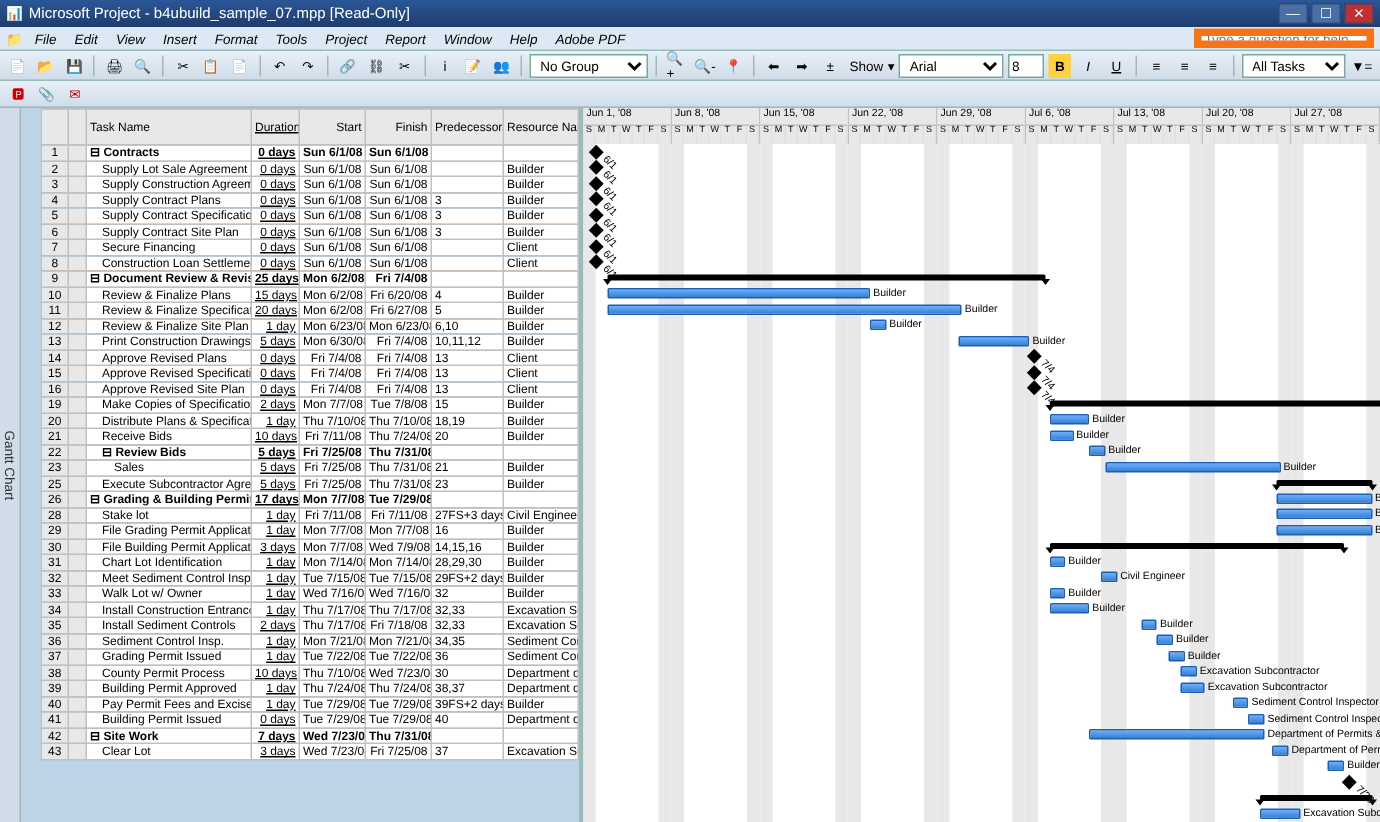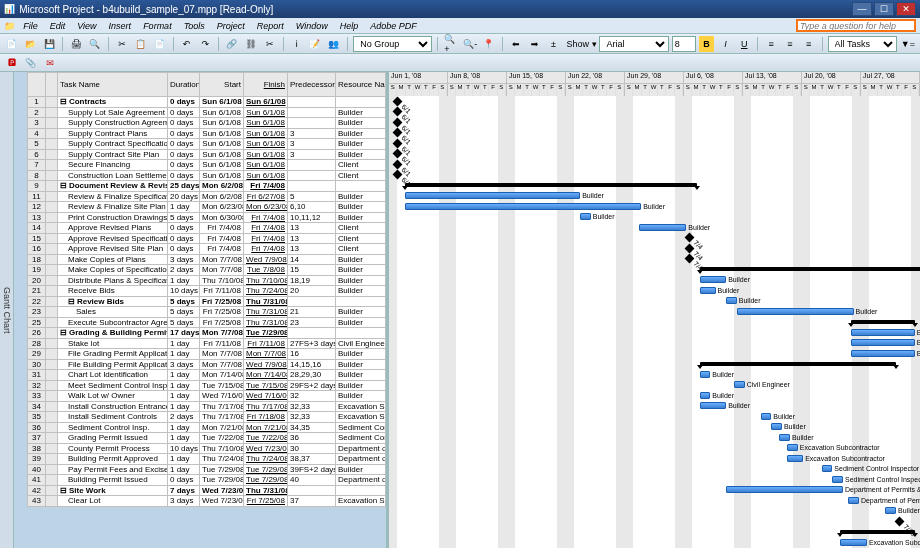--- a/index.html
+++ b/index.html
@@ -6,41 +6,41 @@
 body { background: #bcd4e6; width: 920px; height: 548px; overflow: hidden; position: relative; }
 .titlebar { height: 18px; background: linear-gradient(#2b5797, #1e3c6e); display: flex; align-items: center; padding: 0 4px; color: #fff; justify-content: space-between; }
 .titlebar-left { display: flex; align-items: center; gap: 4px; }
 .titlebar-title { font-size: 10px; }
 .win-controls { display: flex; gap: 2px; }
 .win-btn { width: 20px; height: 14px; background: #4a6fa5; border: 1px solid #2a4a7a; display: flex; align-items: center; justify-content: center; font-size: 9px; cursor: pointer; }
 .win-btn.close { background: #c13030; }
 .menubar { height: 16px; background: #dce8f4; display: flex; align-items: center; padding: 0 4px; gap: 2px; border-bottom: 1px solid #9bb; }
 .menu-item { padding: 1px 6px; cursor: pointer; font-style: italic; }
 .helpbox { margin-left: auto; }
-.helpbox input { width: 120px; height: 13px; font-size: 9px; padding: 0 2px; border: 2px solid #f97316; font-style: italic; }
+.helpbox input { width: 120px; height: 13px; font-size: 9px; padding: 0 2px; border: 5px solid #f97316; }
 .toolbar { height: 20px; background: linear-gradient(#e8f0f8, #d0dce8); border-bottom: 1px solid #9bb; display: flex; align-items: center; padding: 0 4px; gap: 3px; }
 .tb-btn { width: 16px; height: 16px; display: flex; align-items: center; justify-content: center; cursor: pointer; border: 1px solid transparent; }
 .tb-sep { width: 1px; height: 14px; background: #9bb; margin: 0 2px; }
 .tb-select { height: 16px; font-size: 9px; border: 1px solid #7a9; background: #fff; padding: 0 2px; }
 .tb-input { height: 16px; font-size: 9px; border: 1px solid #7a9; background: #fff; padding: 0 2px; width: 40px; }
 .toolbar2 { height: 18px; background: linear-gradient(#e8f0f8, #d0dce8); border-bottom: 1px solid #9bb; display: flex; align-items: center; padding: 0 4px; gap: 3px; }
 .main { display: flex; height: calc(548px - 18px - 16px - 20px - 18px); }
 .sidebar { width: 14px; background: #d0dce8; writing-mode: vertical-rl; text-align: center; font-size: 9px; color: #333; display: flex; align-items: center; justify-content: center; border-right: 1px solid #9bb; }
 .grid-area { flex: 1; display: flex; overflow: hidden; padding-left: 13px; }
 .table-section { width: 362px; overflow: hidden; border-right: 3px solid #9bb; }
 .gantt-section { flex: 1; overflow: hidden; background: #fff; position: relative; }
 table { border-collapse: collapse; width: 100%; table-layout: fixed; }
 th, td { border: 1px solid #c0c0c0; padding: 0 2px; height: 10.5px; font-size: 8px; overflow: hidden; white-space: nowrap; text-overflow: clip; background: #fff; }
 th { background: #e8e8e8; font-weight: normal; text-align: center; height: 24px; }
 .col-id { width: 18px; text-align: center; background: #e8e8e8; }
 .col-ind { width: 12px; background: #e8e8e8; }
 .col-task { width: 110px; text-align: left; }
-.col-dur { width: 32px; text-align: left; }
+.col-dur { width: 32px; text-align: right; text-decoration: underline; }
 .col-start { width: 44px; text-align: right; }
-.col-finish { width: 44px; text-align: right; text-decoration: underline; }
+.col-finish { width: 44px; text-align: right; }
 .col-pred { width: 48px; text-align: left; }
 .col-res { width: 50px; text-align: left; }
 .summary { font-weight: bold; }
 .indent1 { padding-left: 10px !important; }
 .indent2 { padding-left: 18px !important; }
 .gantt-header { height: 24px; display: flex; border-bottom: 1px solid #c0c0c0; }
 .week-col { flex: 1; border-right: 1px solid #c0c0c0; position: relative; }
 .week-label { height: 12px; font-size: 7px; text-align: left; padding-left: 2px; border-bottom: 1px solid #c0c0c0; background: #e8e8e8; }
 .day-row { height: 12px; display: flex; }
 .day-cell { flex: 1; font-size: 6px; text-align: center; border-right: 1px solid #e0e0e0; background: #e8e8e8; }
@@ -244,20 +244,30 @@
               <td class="col-id">9</td>
               <td class="col-ind"></td>
               <td class="col-task summary ">⊟ Document Review &amp; Revision</td>
               <td class="col-dur summary">25 days</td>
               <td class="col-start summary">Mon 6/2/08</td>
               <td class="col-finish summary">Fri 7/4/08</td>
               <td class="col-pred"></td>
               <td class="col-res"></td>
             </tr>
             <tr>
+              <td class="col-id">10</td>
+              <td class="col-ind"></td>
+              <td class="col-task  indent1">Review &amp; Finalize Plans</td>
+              <td class="col-dur ">15 days</td>
+              <td class="col-start ">Mon 6/2/08</td>
+              <td class="col-finish ">Fri 6/20/08</td>
+              <td class="col-pred">4</td>
+              <td class="col-res">Builder</td>
+            </tr>
+            <tr>
               <td class="col-id">11</td>
               <td class="col-ind"></td>
               <td class="col-task  indent1">Review &amp; Finalize Specifications</td>
               <td class="col-dur ">20 days</td>
               <td class="col-start ">Mon 6/2/08</td>
               <td class="col-finish ">Fri 6/27/08</td>
               <td class="col-pred">5</td>
               <td class="col-res">Builder</td>
             </tr>
             <tr>
@@ -302,30 +312,20 @@
             </tr>
             <tr>
               <td class="col-id">16</td>
               <td class="col-ind"></td>
               <td class="col-task  indent1">Approve Revised Site Plan</td>
               <td class="col-dur ">0 days</td>
               <td class="col-start ">Fri 7/4/08</td>
               <td class="col-finish ">Fri 7/4/08</td>
               <td class="col-pred">13</td>
               <td class="col-res">Client</td>
-            </tr>
-            <tr>
-              <td class="col-id">18</td>
-              <td class="col-ind"></td>
-              <td class="col-task  indent1">Make Copies of Plans</td>
-              <td class="col-dur ">3 days</td>
-              <td class="col-start ">Mon 7/7/08</td>
-              <td class="col-finish ">Wed 7/9/08</td>
-              <td class="col-pred">14</td>
-              <td class="col-res">Builder</td>
             </tr>
             <tr>
               <td class="col-id">19</td>
               <td class="col-ind"></td>
               <td class="col-task  indent1">Make Copies of Specifications</td>
               <td class="col-dur ">2 days</td>
               <td class="col-start ">Mon 7/7/08</td>
               <td class="col-finish ">Tue 7/8/08</td>
               <td class="col-pred">15</td>
               <td class="col-res">Builder</td>

